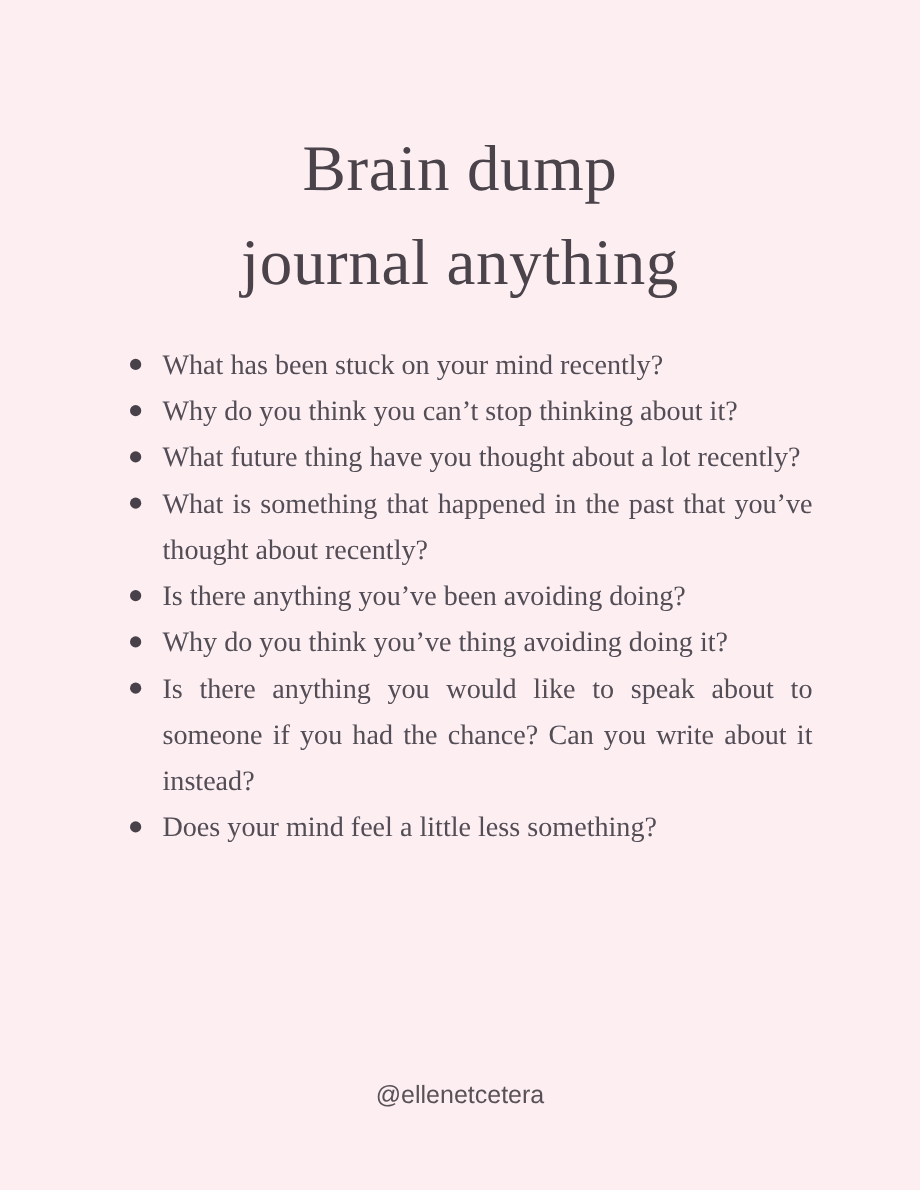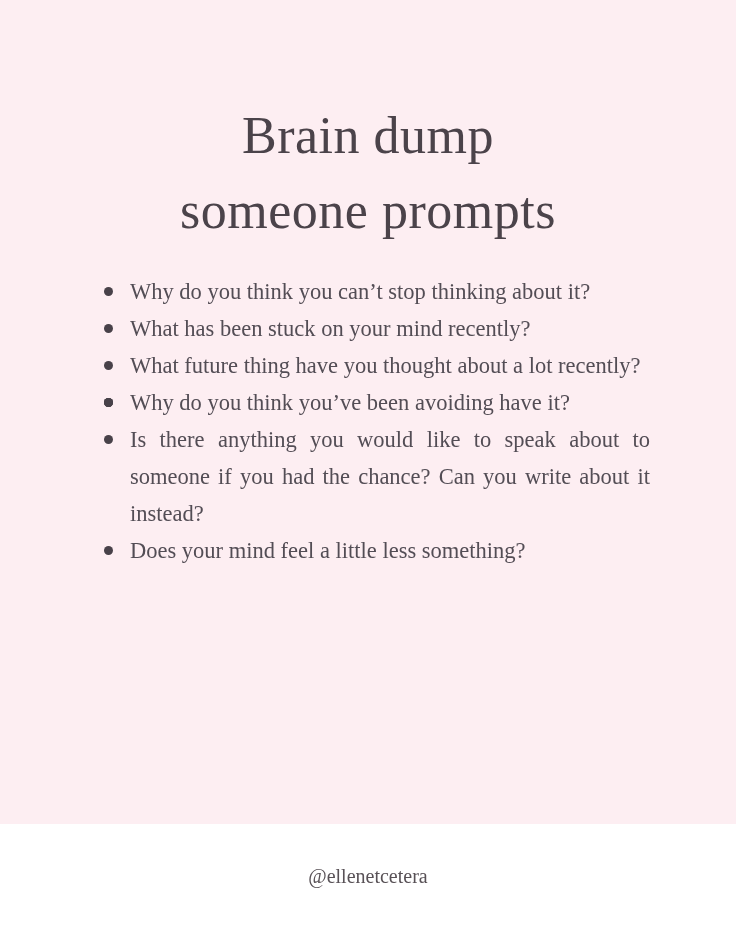--- a/index.html
+++ b/index.html
@@ -4,21 +4,21 @@
 <style>
   * { margin: 0; padding: 0; box-sizing: border-box; }
   html, body { width: 736px; height: 952px; }
   body {
     font-family: "Liberation Serif", "DejaVu Serif", serif;
     overflow: hidden;
   }
   .canvas {
     position: relative;
     width: 736px;
-    height: 824px;
+    height: 952px;
     background: #fdeef2;
   }
   .title {
     position: absolute;
     top: 98px;
     left: 0;
     right: 0;
     text-align: center;
     font-family: "Liberation Serif", "DejaVu Serif", serif;
     font-weight: 400;
@@ -50,58 +50,60 @@
     height: 9px;
     border-radius: 50%;
     background: #484149;
   }
   .footer {
     position: absolute;
     top: 862px;
     left: 0;
     right: 0;
     text-align: center;
-    font-family: Liberation Serif, serif;
+    font-family: Liberation Sans, sans-serif;
     font-size: 20px;
     line-height: 28px;
     color: #585156;
   }
 </style>
 </head>
 <body>
 
 <div class="canvas">
 
   <h1 class="title">
     <span>Brain dump</span><br>
-    <span>someone prompts</span>
+    <span>journal anything</span>
   </h1>
 
   <ul class="prompt-list">
     <li class="prompt-item">
       <span class="bullet-dot"></span>
-      <span>Why do you think you can’t stop thinking about it?</span>
+      <span>What has been stuck on your mind recently?</span>
     </li>
     <li class="prompt-item">
       <span class="bullet-dot"></span>
-      <span>What has been stuck on your mind recently?</span>
+      <span>Why do you think you can’t stop thinking about it?</span>
     </li>
     <li class="prompt-item">
       <span class="bullet-dot"></span>
       <span>What future thing have you thought about a lot recently?</span>
     </li>
     <li class="prompt-item">
       <span class="bullet-dot"></span>
+      <span>What is something that happened in the past that you’ve thought about recently?</span>
     </li>
     <li class="prompt-item">
       <span class="bullet-dot"></span>
+      <span>Is there anything you’ve been avoiding doing?</span>
     </li>
     <li class="prompt-item">
       <span class="bullet-dot"></span>
-      <span>Why do you think you’ve been avoiding have it?</span>
+      <span>Why do you think you’ve thing avoiding doing it?</span>
     </li>
     <li class="prompt-item">
       <span class="bullet-dot"></span>
       <span>Is there anything you would like to speak about to someone if you had the chance? Can you write about it instead?</span>
     </li>
     <li class="prompt-item">
       <span class="bullet-dot"></span>
       <span>Does your mind feel a little less something?</span>
     </li>
   </ul>

